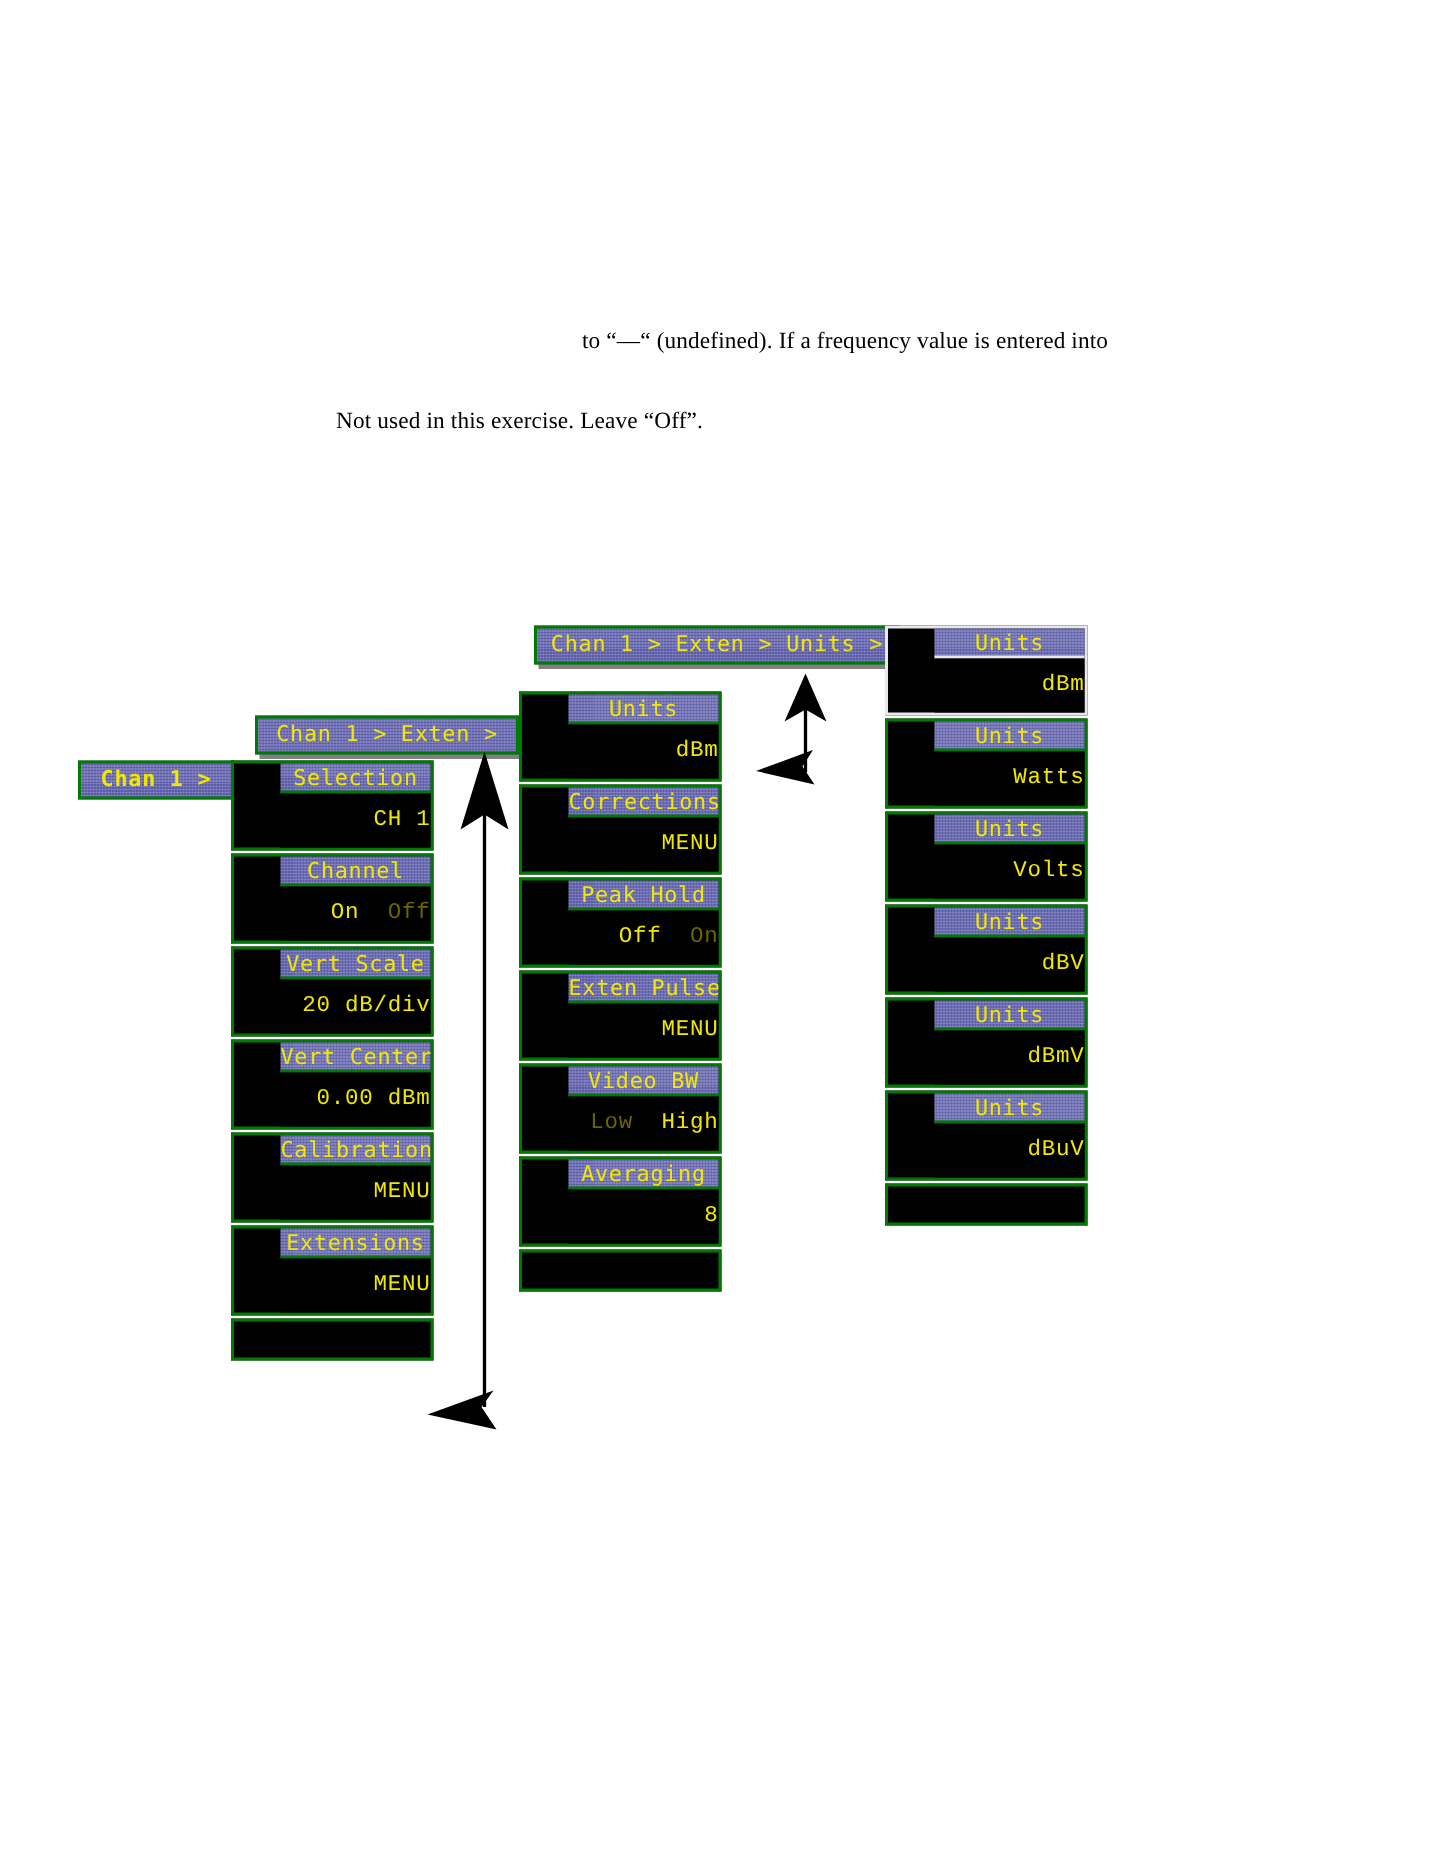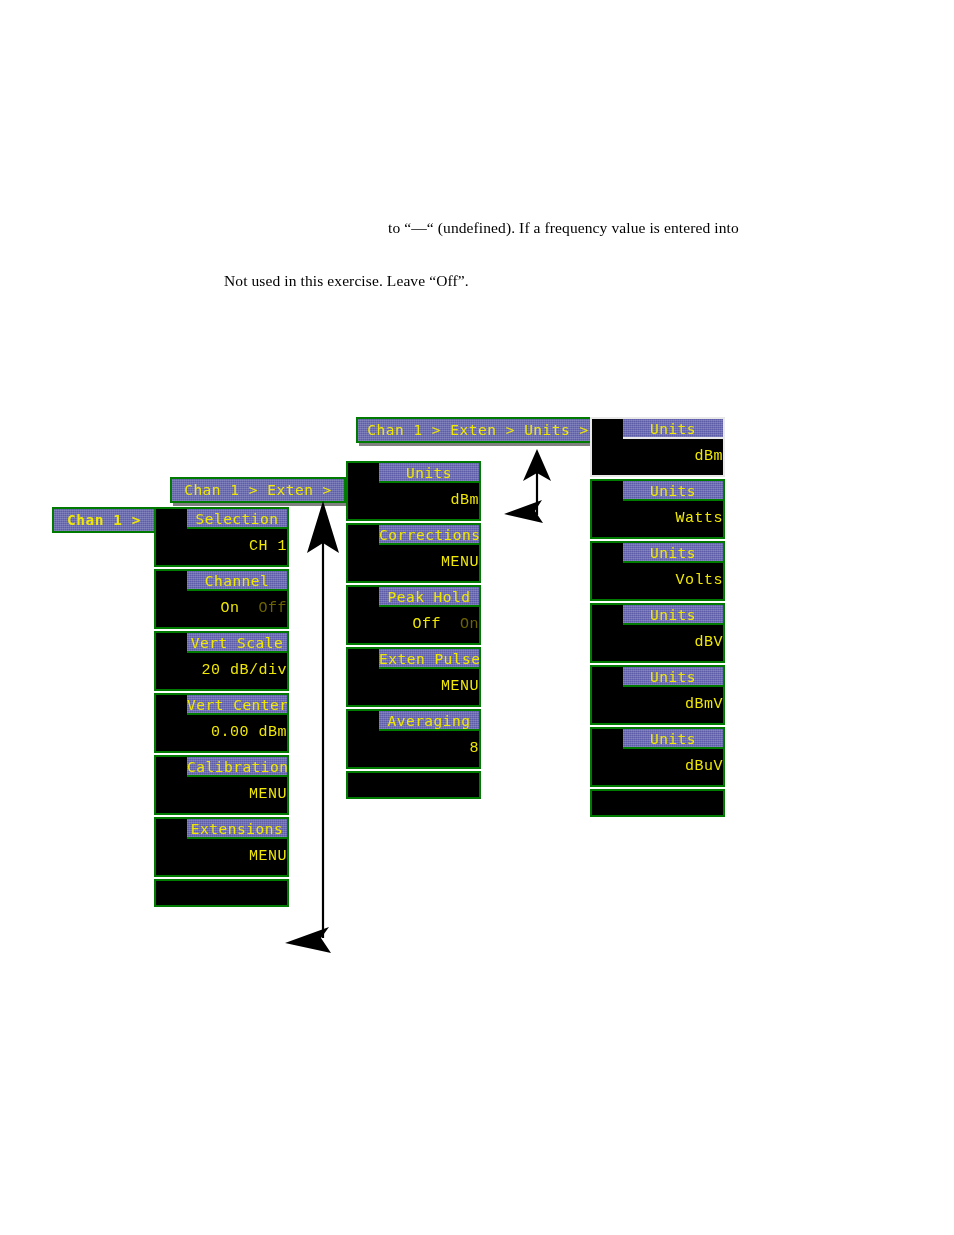--- a/index.html
+++ b/index.html
@@ -164,20 +164,24 @@
   <div class="softkey">
     <div class="sk-title">Peak Hold</div>
     <div class="sk-value"><span>Off</span>&nbsp;&nbsp;<span class="dim">On</span></div>
   </div>
 
   <div class="softkey">
     <div class="sk-title">Exten Pulse</div>
     <div class="sk-value">MENU</div>
   </div>
 
+  <div class="softkey">
+    <div class="sk-title">Video BW</div>
+    <div class="sk-value"><span class="dim">Low</span>&nbsp;&nbsp;<span>High</span></div>
+  </div>
 
   <div class="softkey">
     <div class="sk-title">Averaging</div>
     <div class="sk-value">8</div>
   </div>
 
   <div class="sk-blank"></div>
 </div>
 
 <div class="menu-col" id="col-units" style="left:590px; top:417px; width:135px;">

